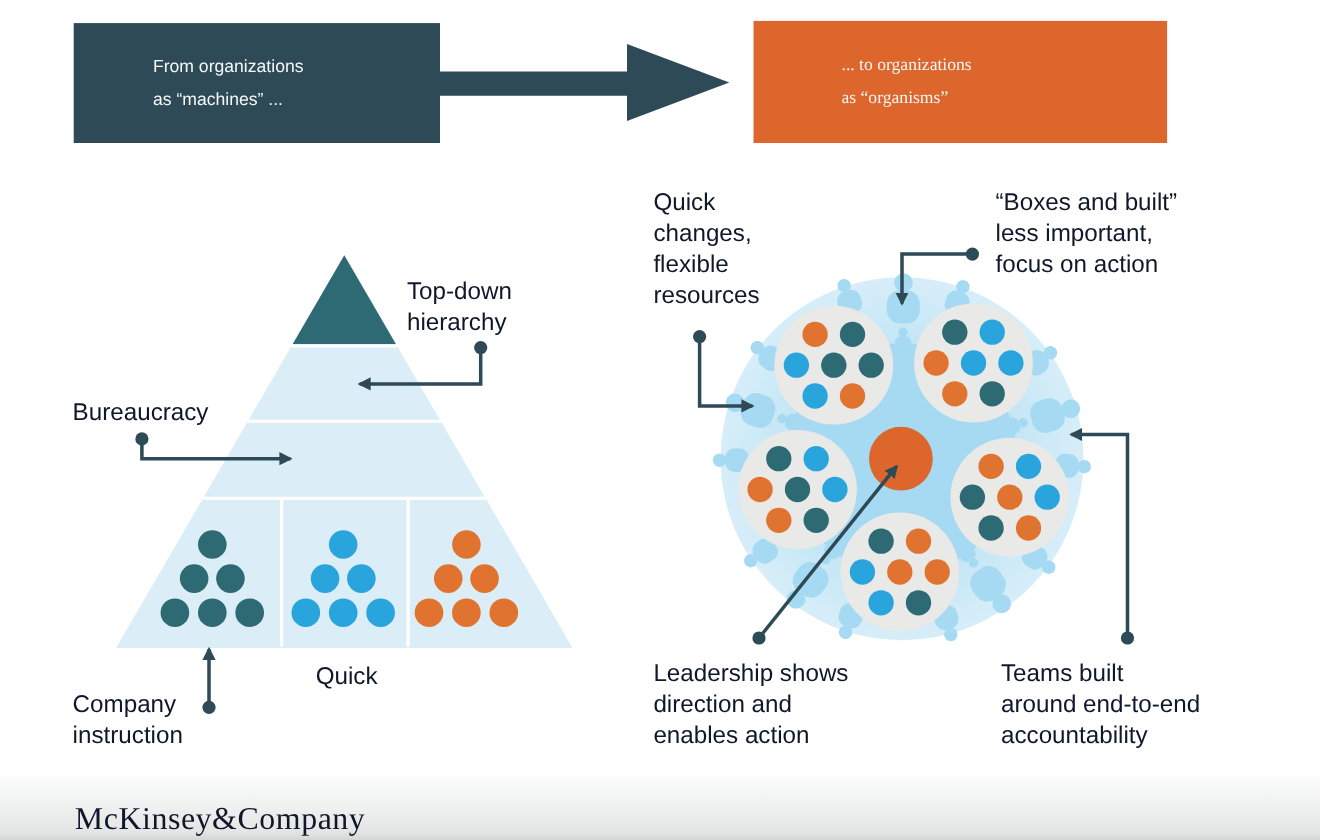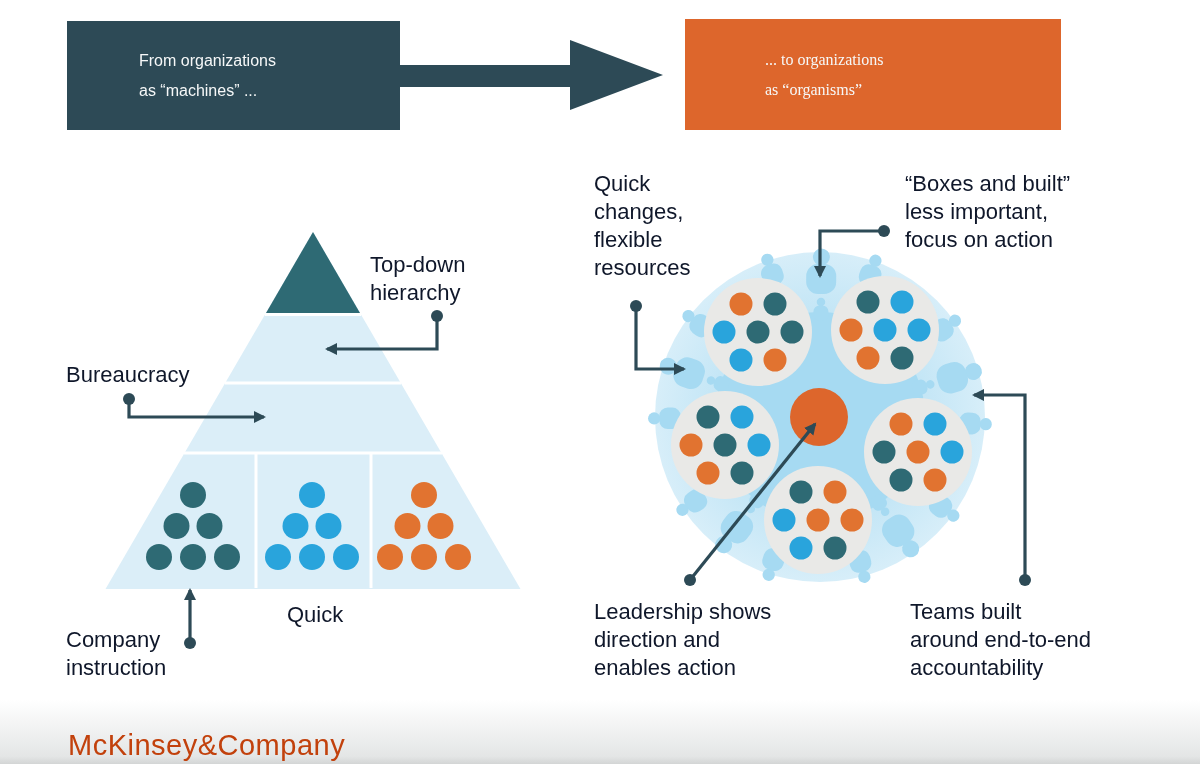--- a/index.html
+++ b/index.html
@@ -16,22 +16,22 @@
   #lbl-bureaucracy{left:66px;top:361px;}
   #lbl-silos{left:287px;top:601px;}
   #lbl-detailed{left:66px;top:626px;}
   #lbl-quick{left:594px;top:170px;}
   #lbl-boxes{left:905px;top:170px;}
   #lbl-leadership{left:594px;top:598px;}
   #lbl-teams{left:910px;top:598px;}
   #diagram-svg{position:absolute;left:0;top:0;}
   .footer-band{position:absolute;left:0;right:0;top:700px;height:64px;
     background:linear-gradient(180deg, rgba(229,231,231,0) 0%, #e4e6e6 88%, #d3d5d5 100%);}
-  #logo{position:absolute;left:68px;top:729px;color:#c2410c;font-size:29px;
-    font-family:Liberation Sans, sans-serif;letter-spacing:0.5px;}
+  #logo{position:absolute;left:68px;top:729px;color:#0f172a;font-size:29px;
+    font-family:Liberation Serif, serif;letter-spacing:0.5px;}
 </style>
 </head>
 <body>
 
 <div class="canvas">
 
   <div class="hdr-box" id="from-box">
     <div class="hdr-text">From organizations
 as “machines” ...</div>
   </div>

